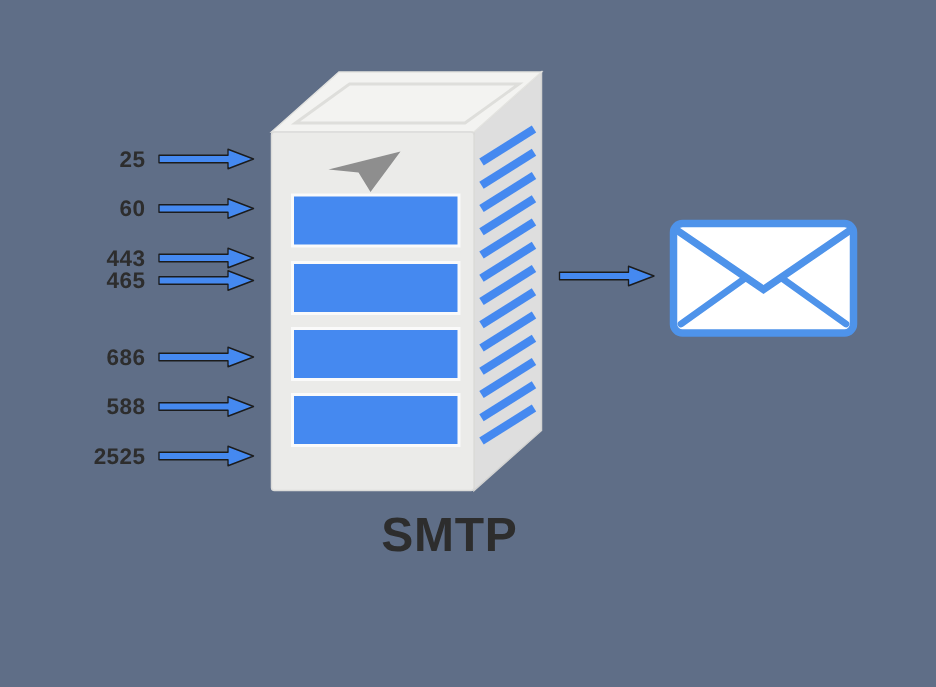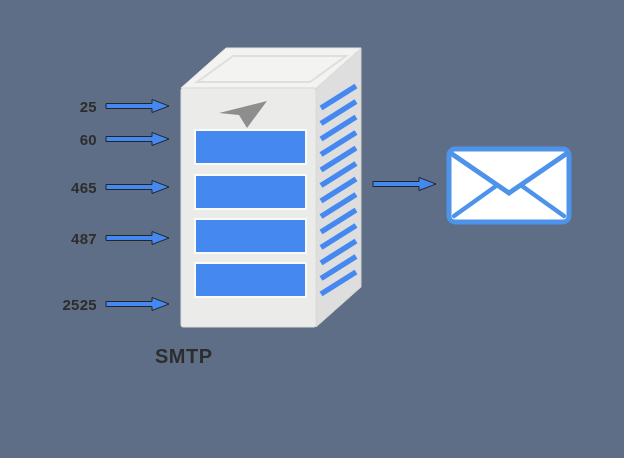--- a/index.html
+++ b/index.html
@@ -22,21 +22,21 @@
   .server-svg{position:absolute;left:175px;top:40px;}
   .face-top{fill:#f3f3f1;stroke:#e3e3e0;stroke-width:1;}
   .face-top-inset{fill:none;stroke:#dededb;stroke-width:2;}
   .face-side{fill:#dedede;stroke:#d3d3d1;stroke-width:1;}
   .face-front{fill:#ebebe9;stroke:#dcdcda;stroke-width:1;}
   .vent{stroke:var(--blue,#4589f0);stroke-width:5.5;}
   .slot{fill:var(--blue,#4589f0);stroke:#fafafa;stroke-width:2;}
   .plane{fill:#8e8e8e;}
   .server-label{
     position:absolute;left:155px;top:339px;width:190px;
-    text-align:left;font-weight:bold;font-size:20px;line-height:35px;
+    text-align:right;font-weight:bold;font-size:32px;line-height:35px;
     color:var(--ink,#2d2d2d);letter-spacing:0.5px;
   }
   .out-arrow{position:absolute;left:372px;top:176px;}
   .envelope-svg{position:absolute;left:446px;top:146px;}
   .env-body{fill:#ffffff;stroke:var(--env-blue,#4e93ea);stroke-width:5;}
   .env-flap{fill:none;stroke:var(--env-blue,#4e93ea);stroke-width:5;stroke-linecap:round;}
   .env-fold{stroke:var(--env-blue,#4e93ea);stroke-width:4.5;stroke-linecap:round;}
 </style>
 </head>
 <body>
@@ -48,28 +48,40 @@
     <svg class="port-arrow" width="66" height="16" viewBox="0 0 66 16">
         <polygon class="arrow-shape" points="1,5.5 47,5.5 47,1.5 64,8 47,14.5 47,10.5 1,10.5"></polygon>
       </svg>
   </div>
   <div class="port-row" style="top:129px">
     <span class="port-label">60</span>
     <svg class="port-arrow" width="66" height="16" viewBox="0 0 66 16">
         <polygon class="arrow-shape" points="1,5.5 47,5.5 47,1.5 64,8 47,14.5 47,10.5 1,10.5"></polygon>
       </svg>
   </div>
+  <div class="port-row" style="top:162px">
+    <span class="port-label">443</span>
+    <svg class="port-arrow" width="66" height="16" viewBox="0 0 66 16">
+        <polygon class="arrow-shape" points="1,5.5 47,5.5 47,1.5 64,8 47,14.5 47,10.5 1,10.5"></polygon>
+      </svg>
+  </div>
   <div class="port-row" style="top:177px">
     <span class="port-label">465</span>
     <svg class="port-arrow" width="66" height="16" viewBox="0 0 66 16">
         <polygon class="arrow-shape" points="1,5.5 47,5.5 47,1.5 64,8 47,14.5 47,10.5 1,10.5"></polygon>
       </svg>
   </div>
   <div class="port-row" style="top:228px">
-    <span class="port-label">487</span>
+    <span class="port-label">686</span>
+    <svg class="port-arrow" width="66" height="16" viewBox="0 0 66 16">
+        <polygon class="arrow-shape" points="1,5.5 47,5.5 47,1.5 64,8 47,14.5 47,10.5 1,10.5"></polygon>
+      </svg>
+  </div>
+  <div class="port-row" style="top:261px">
+    <span class="port-label">588</span>
     <svg class="port-arrow" width="66" height="16" viewBox="0 0 66 16">
         <polygon class="arrow-shape" points="1,5.5 47,5.5 47,1.5 64,8 47,14.5 47,10.5 1,10.5"></polygon>
       </svg>
   </div>
   <div class="port-row" style="top:294px">
     <span class="port-label">2525</span>
     <svg class="port-arrow" width="66" height="16" viewBox="0 0 66 16">
         <polygon class="arrow-shape" points="1,5.5 47,5.5 47,1.5 64,8 47,14.5 47,10.5 1,10.5"></polygon>
       </svg>
   </div>

